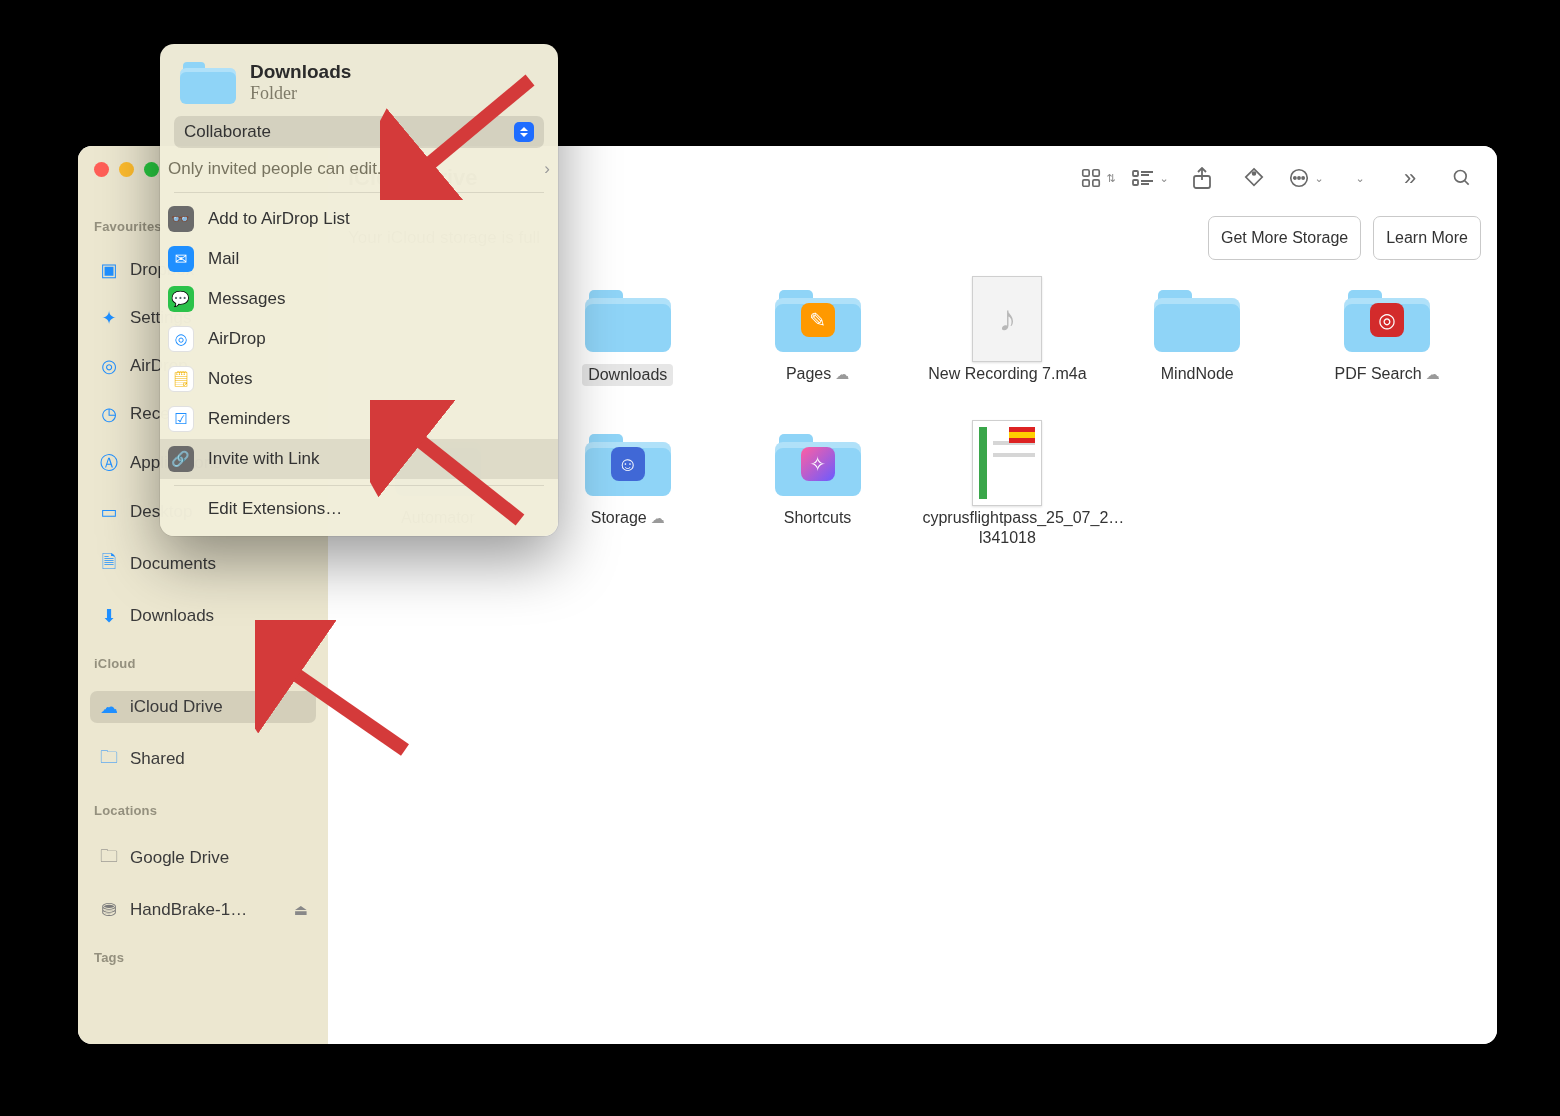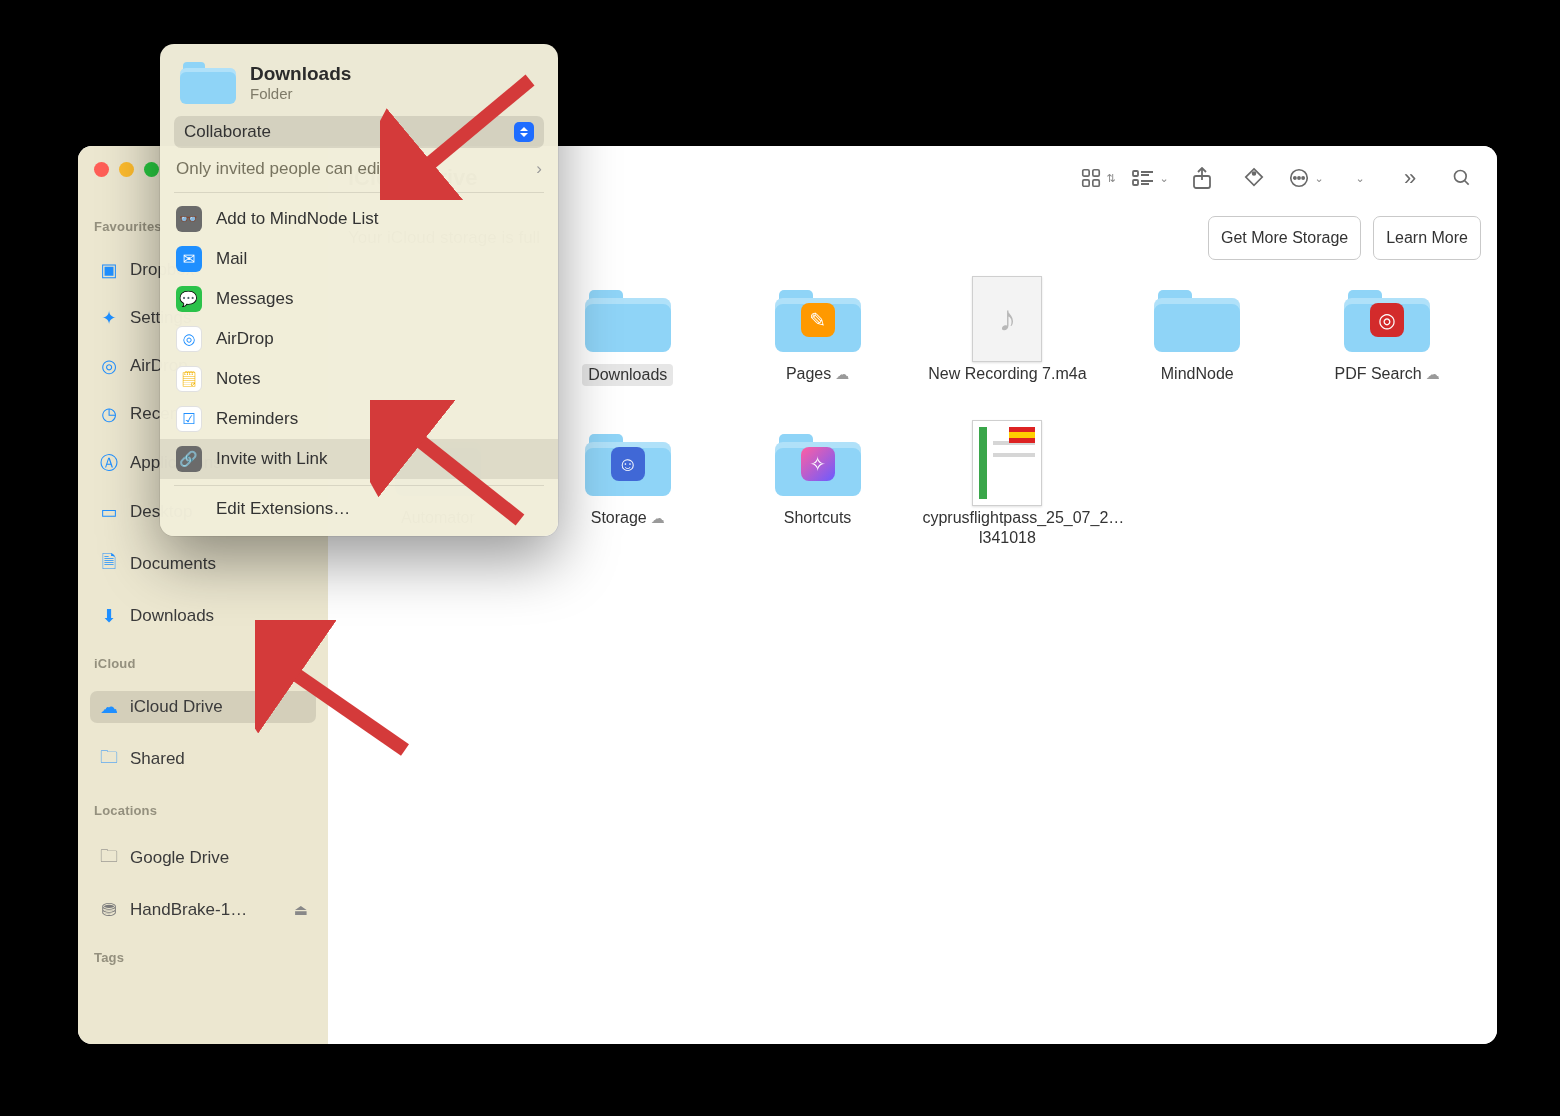--- a/index.html
+++ b/index.html
@@ -93,23 +93,23 @@
     background: rgba(241,238,217,.98);
     border-radius: 14px;
     box-shadow: 0 24px 60px rgba(0,0,0,.4), 0 0 0 1px rgba(0,0,0,.06);
     padding: 14px 0 10px;
   }
   .pop-head { display:flex; align-items:center; gap:14px; padding: 2px 20px 12px; }
   .pop-folder { width:56px; height:44px; position:relative; }
   .pop-folder::before { content:""; position:absolute; left:3px; top:2px; width:22px; height:10px; background:#8fd4f7; border-radius:4px 4px 0 0; }
   .pop-folder::after { content:""; position:absolute; left:0; top:8px; width:56px; height:36px; background:#8fd4f7; border-radius:6px; box-shadow: inset 0 4px 0 rgba(255,255,255,.3); }
   .pop-title { font-size:19px; font-weight:700; color:#2b2b2b; }
-  .pop-sub { font-size:15px; color:#7e7a68; }
-
-  .pop-row { display:flex; align-items:center; padding: 7px 16px; font-size:17px; color:#333; gap:14px; }
+  .pop-sub { font-size:18px; color:#7e7a68;font-family:Liberation Serif, serif; }
+
+  .pop-row { display:flex; align-items:center; padding: 7px 8px; font-size:17px; color:#333; gap:14px; }
   .pop-row.clickable { cursor:default; }
   .pop-row.hover { background: rgba(0,0,0,.08);}
   .pop-row .rowicon { width:26px; height:26px; border-radius:6px; display:flex; align-items:center; justify-content:center; font-size:15px; color:#fff; }
   .pop-row .arrow { margin-left:auto; color:#9a9a9a; }
   .pop-select {
     margin: 0 14px 4px; padding: 6px 10px;
     background: rgba(0,0,0,.10); border-radius:7px;
     display:flex; align-items:center; font-size:17px; color:#333;
   }
   .pop-select .toggler { margin-left:auto; width:20px; height:20px; background:#1f6dff; border-radius:5px; display:flex; flex-direction:column; align-items:center; justify-content:center; }
@@ -368,21 +368,21 @@
     <div class="toggler"></div>
   </div>
   <div class="pop-row clickable">
     <span style="color:#77735f">Only invited people can edit.</span>
     <span class="arrow">›</span>
   </div>
   <div class="pop-divider"></div>
 
   <div class="pop-row clickable">
     <span class="rowicon ic-gray">👓</span>
-    <span>Add to MindNode List</span>
+    <span>Add to AirDrop List</span>
   </div>
   <div class="pop-row clickable">
     <span class="rowicon ic-blue">✉</span>
     <span>Mail</span>
   </div>
   <div class="pop-row clickable">
     <span class="rowicon ic-green">💬</span>
     <span>Messages</span>
   </div>
   <div class="pop-row clickable">

